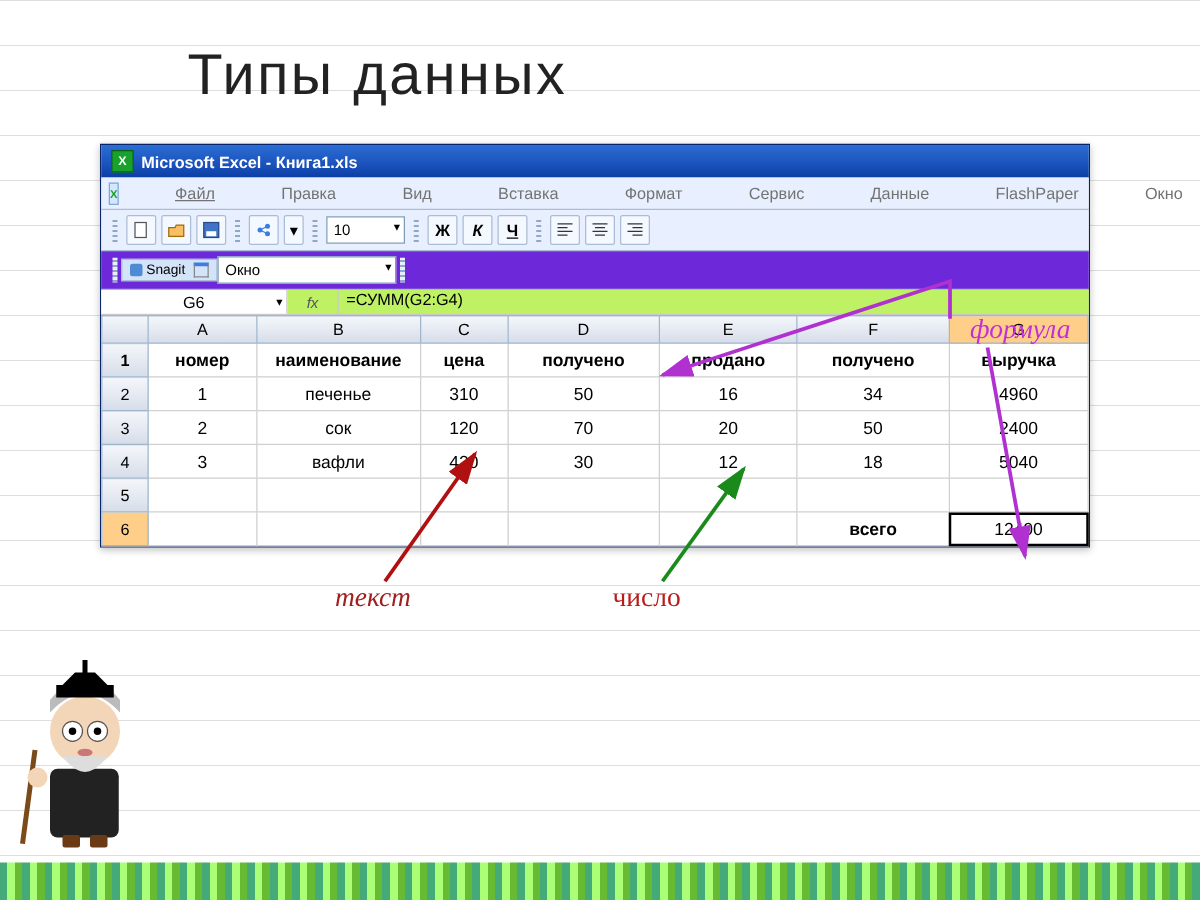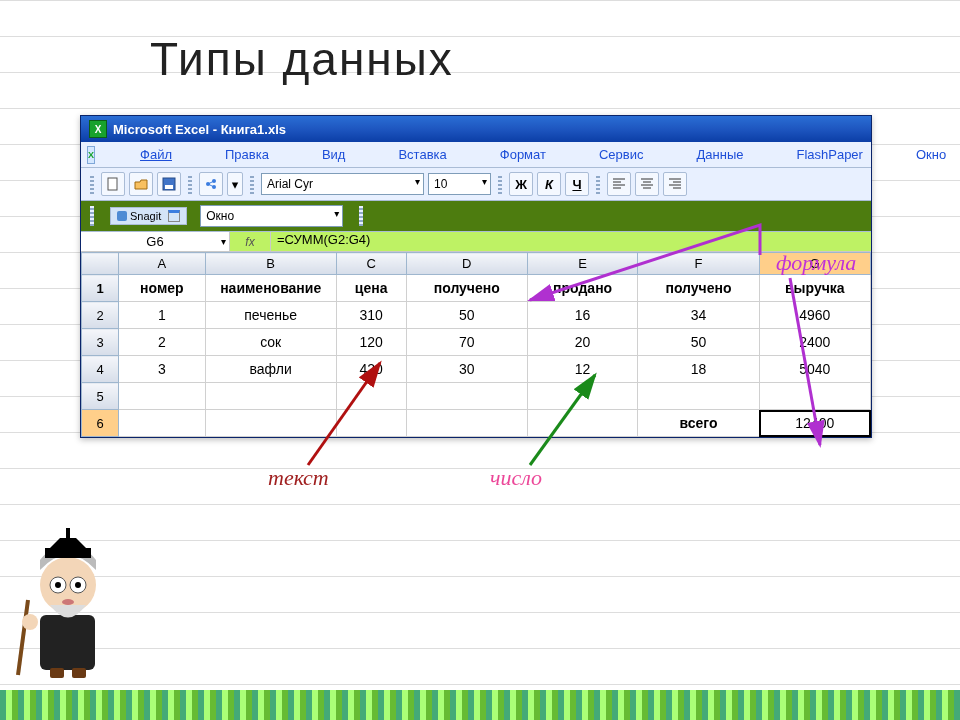--- a/index.html
+++ b/index.html
@@ -52,21 +52,21 @@
     background:#e8f0ff;
     border-bottom:1px solid #aabcd6;
     padding: 3px 6px;
     display:flex; gap:2px; align-items:center;
   }
   .menubar .mini {
     width:16px;height:16px;background:#d4e7ff;border:1px solid #7fa7d8;
     display:flex;align-items:center;justify-content:center;font-size:9px;color:#18a22c;font-weight:bold;
   }
   .menubar .mi {
-    padding: 2px 8px; cursor:pointer; color:#1d4ed8;margin-left:35px;
+    padding: 2px 8px; cursor:pointer; color:#737373;margin-left:35px;
   }
   .menubar .mi u { text-decoration: underline; }
   .toolbar {
     background:#e8f0ff;
     border-bottom:1px solid #aabcd6;
     padding: 4px 6px;
     display:flex; gap:4px; align-items:center;
   }
   .tbtn {
     width:22px;height:22px;border:1px solid #aabcd6;background:#f4f8ff;
@@ -79,24 +79,24 @@
   }
   .fontbox {
     height:20px;background:#fff;border:1px solid #7f9db9;
     display:flex;align-items:center;padding:0 16px 0 5px;font-size:12px;
     position:relative;
   }
   .fontbox::after {
     content:"▾";position:absolute;right:3px;top:2px;font-size:10px;color:#000;
   }
   .snagit-bar {
-    background:#4d7c0f;
+    background:#6d28d9;
     border-bottom:1px solid #aabcd6;
     padding: 4px 6px;
-    display:flex; gap:13px; align-items:center;
+    display:flex; gap:0; align-items:center;
   }
   .snagit-logo {
     padding: 2px 6px; background:#d4e4f8;border:1px solid #aabcd6;font-size:11px;
     display:flex;align-items:center;gap:3px;
   }
   .snagit-logo .dot {width:10px;height:10px;background:#4e8bd4;border-radius:2px;}
   .formula-row {
     background:#bef264;border-bottom:1px solid #c9c9c9;
     display:flex;align-items:stretch;
   }
@@ -147,21 +147,21 @@
     background:#ffcf8a;
   }
   table.sheet tr.headers td { font-weight:bold; }
   .activecell {
     outline:2px solid #000;outline-offset:-2px;font-weight:normal;
   }
   .ann {
     position:absolute;font-size:22px;font-family:"Times New Roman",serif;
   }
   .ann.text { color:#a02020;font-style:italic; }
-  .ann.number { color:#ec4899;font-style:italic; }
+  .ann.number { color:#b91c1c;}
   .ann.formula { color:#c030d8;font-style:italic; }
   svg.arrows {
     position:absolute;top:0;left:0;width:960px;height:720px;pointer-events:none;
   }
   .professor {
     position:absolute;bottom:40px;left:10px;width:130px;height:170px;
   }
   .bottom-band {
     position:absolute;bottom:0;left:0;width:960px;height:30px;
     background:repeating-linear-gradient(90deg,#4a7,#4a7 6px,#af7 6px,#af7 12px,#6b3 12px,#6b3 18px);
@@ -215,23 +215,20 @@
     <span class="tbtn">
         <svg width="14" height="14">
           <circle cx="4" cy="7" r="2" fill="#3b7de0"></circle>
           <circle cx="10" cy="4" r="2" fill="#3b7de0"></circle>
           <circle cx="10" cy="10" r="2" fill="#3b7de0"></circle>
           <path d="M4 7L10 4M4 7L10 10" stroke="#3b7de0"></path>
         </svg>
       </span>
     <span class="tbtn" style="width:14px">▾</span>
     <span class="grip"></span>
-    <span class="fontbox" style="width:140px">
-        <span>Arial Cyr</span>
-      </span>
     <span class="fontbox" style="width:40px">
         <span>10</span>
       </span>
     <span class="grip"></span>
     <span class="tbtn" style="font-weight:bold">Ж</span>
     <span class="tbtn" style="font-style:italic;font-weight:bold">К</span>
     <span class="tbtn" style="text-decoration:underline;font-weight:bold">Ч</span>
     <span class="grip"></span>
     <span class="tbtn">
         <svg width="14" height="14">

